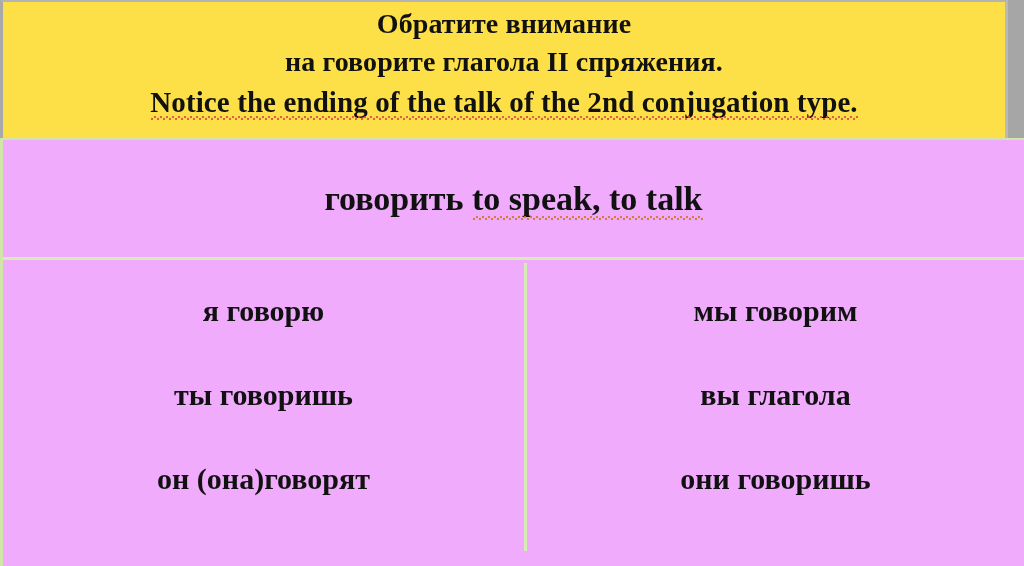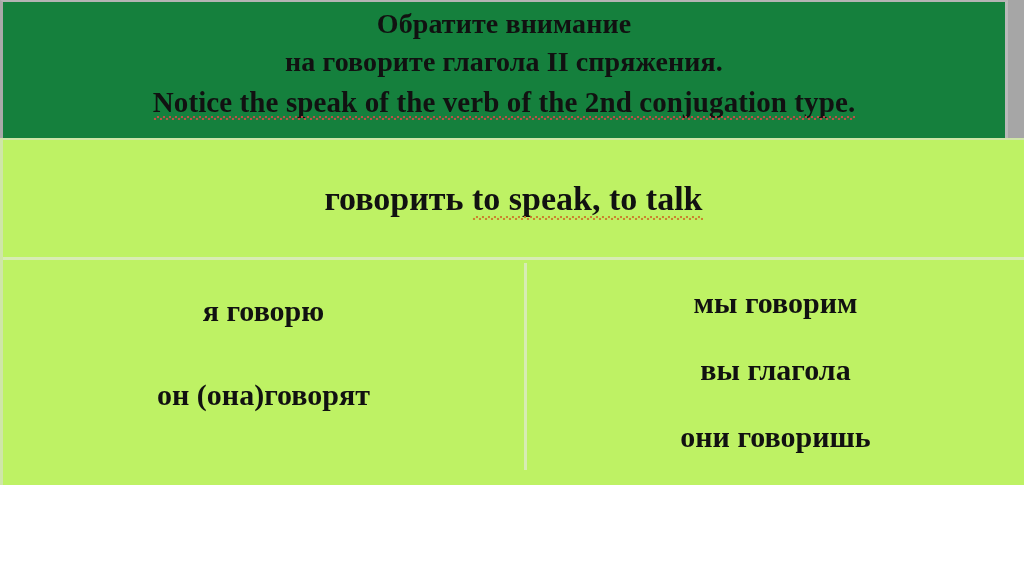--- a/index.html
+++ b/index.html
@@ -21,21 +21,21 @@
     background: #ffffff;
   }
 
   
   .notice-panel {
     position: absolute;
     left: 0;
     top: 0;
     width: 1008px;
     height: 138px;
-    background: #15803d;
+    background: #fde047;
     border-left: 3px solid #a9a9a9;
     border-top: 2px solid #b4b4b4;
     border-right: 3px solid #b9b9b9;
     box-sizing: border-box;
     display: flex;
     flex-direction: column;
     align-items: center;
     justify-content: flex-start;
     padding-top: 4px;
   }
@@ -87,22 +87,22 @@
     background-repeat: repeat-x;
     opacity: 0.85;
   }
 
   
   .verb-table {
     position: absolute;
     left: 0;
     top: 138px;
     width: 1024px;
-    height: 347px;
-    background: #bef264;
+    height: 428px;
+    background: #f0abfc;
     box-sizing: border-box;
     border-left: 3px solid #cfe6a8;
     border-top: 2px solid #cfe6a8;
   }
 
   .verb-head {
     position: absolute;
     left: 0;
     top: 0;
     width: 100%;
@@ -171,37 +171,38 @@
 </style>
 </head>
 <body>
 
 <div id="slide">
 
   <div class="notice-panel">
     <div class="notice-line ru1">Обратите внимание</div>
     <div class="notice-line ru2">на говорите глагола II спряжения.</div>
     <div class="notice-line en">
-      <span class="squiggle">Notice the speak of the verb of the 2nd conjugation type.</span>
+      <span class="squiggle">Notice the ending of the talk of the 2nd conjugation type.</span>
     </div>
   </div>
   <div class="notice-gray-edge"></div>
 
   <div class="verb-table">
 
     <div class="verb-head">
       <div class="verb-head-text">
         <span class="ru-part">говорить</span>&nbsp;<span class="en-part">to speak, to talk</span>
       </div>
     </div>
 
     <div class="verb-body">
 
       <div class="verb-col left">
         <div class="verb-cell">я говорю</div>
+        <div class="verb-cell">ты говоришь</div>
         <div class="verb-cell">он (она)говорят</div>
       </div>
 
       <div class="verb-col right">
         <div class="verb-cell">мы говорим</div>
         <div class="verb-cell">вы глагола</div>
         <div class="verb-cell">они говоришь</div>
       </div>
 
     </div>

